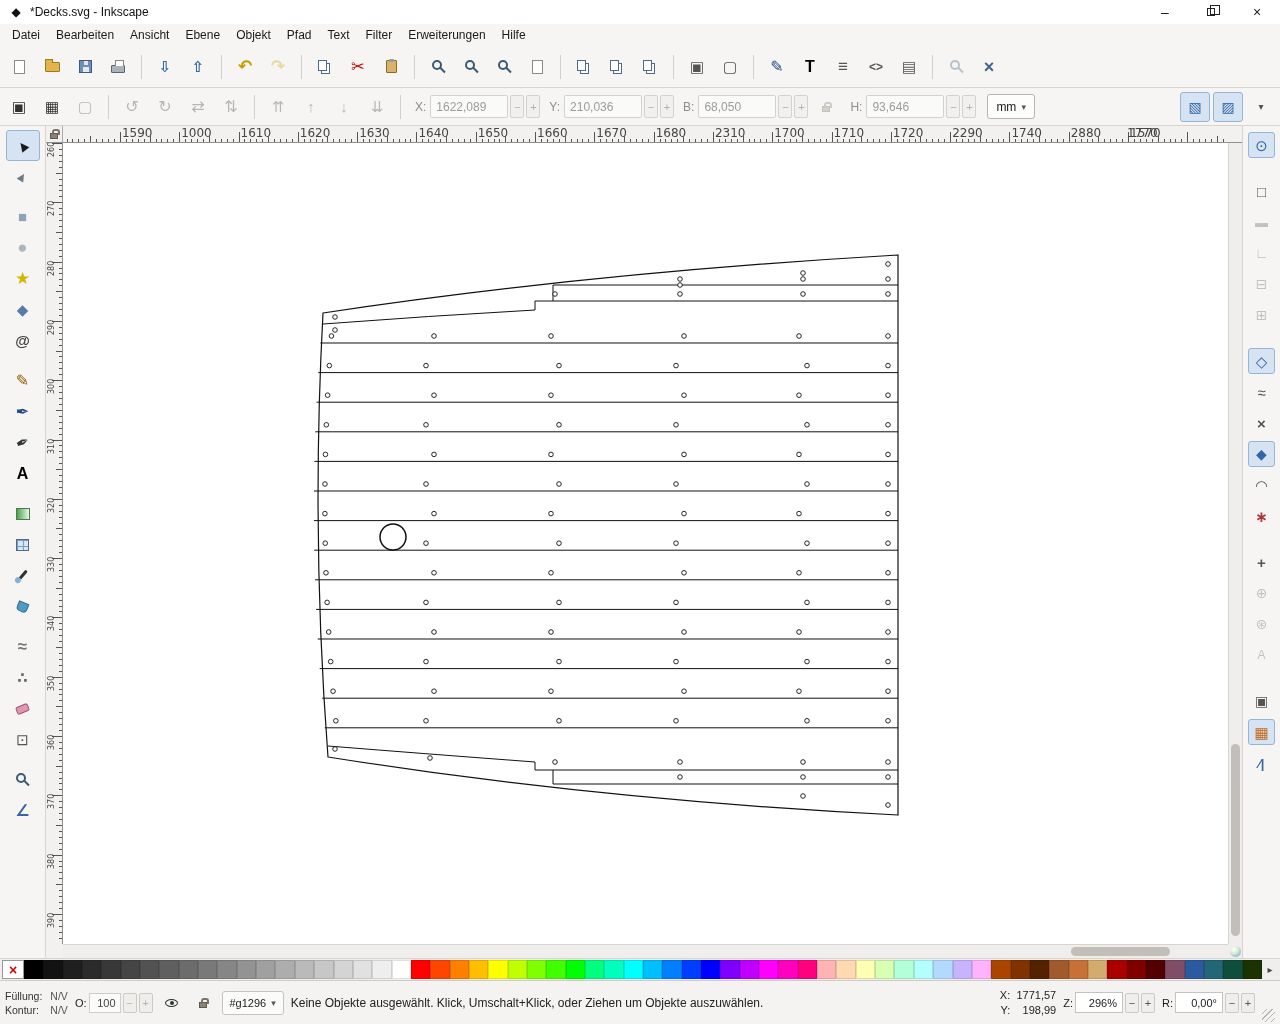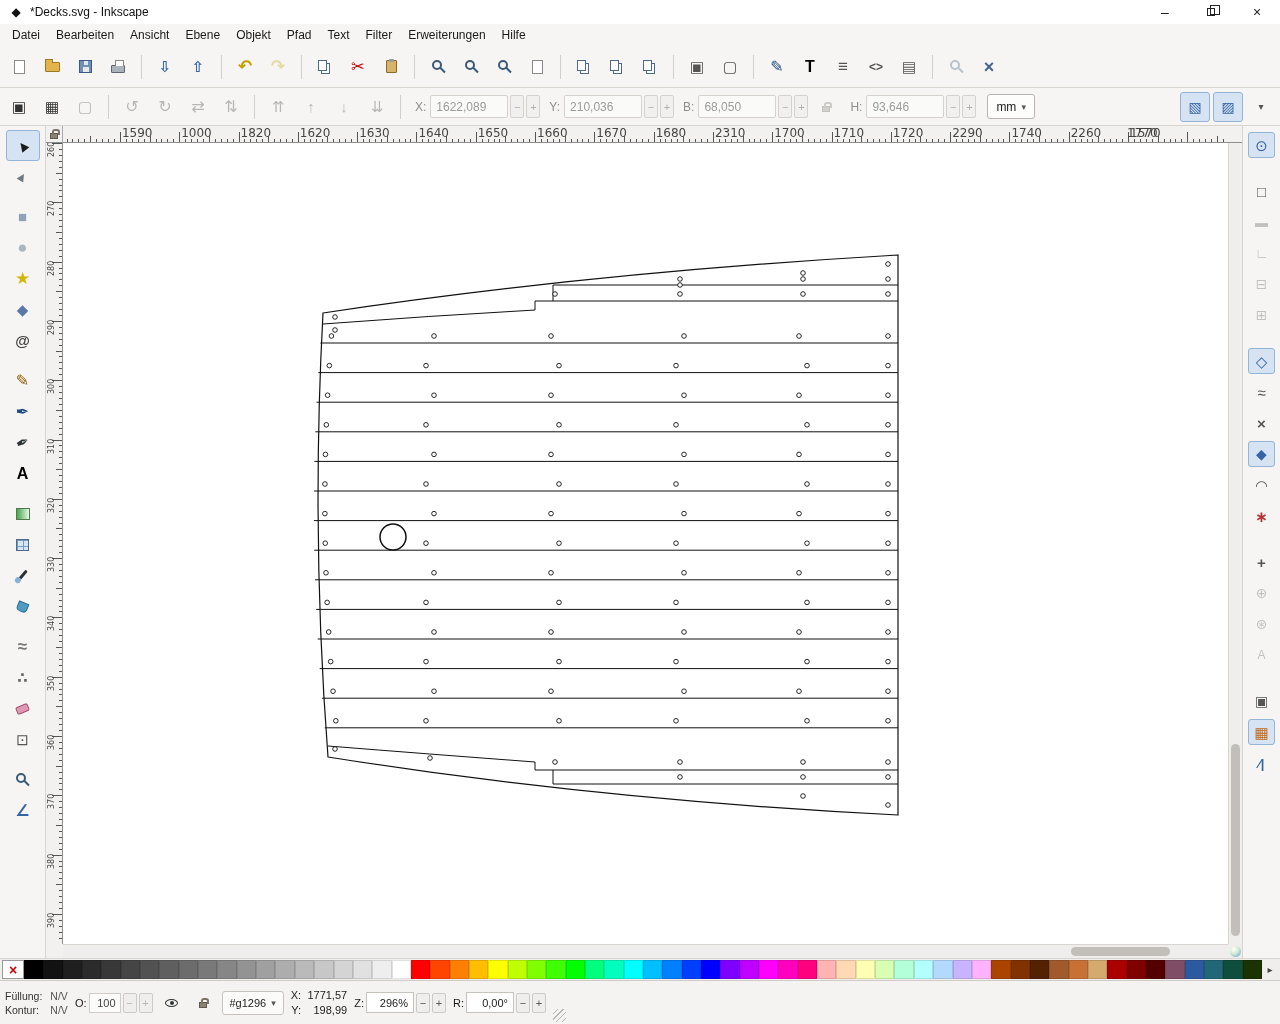--- a/index.html
+++ b/index.html
@@ -422,21 +422,21 @@
             <div class="tick" style="left: 122.158px; height: 3.5px;"></div>
             <div class="tick" style="left: 128.088px; height: 3.5px;"></div>
             <div class="tick" style="left: 134.018px; height: 3.5px;"></div>
             <div class="tick" style="left: 139.948px; height: 3.5px;"></div>
             <div class="tick" style="left: 145.878px; height: 6px;"></div>
             <div class="tick" style="left: 151.808px; height: 3.5px;"></div>
             <div class="tick" style="left: 157.738px; height: 3.5px;"></div>
             <div class="tick" style="left: 163.668px; height: 3.5px;"></div>
             <div class="tick" style="left: 169.598px; height: 3.5px;"></div>
             <div class="tick" style="left: 175.528px; height: 10px;"></div>
-            <div class="rlabel" style="left: 177.528px;">1820</div>
+            <div class="rlabel" style="left: 177.528px;">1610</div>
             <div class="tick" style="left: 181.458px; height: 3.5px;"></div>
             <div class="tick" style="left: 187.388px; height: 3.5px;"></div>
             <div class="tick" style="left: 193.318px; height: 3.5px;"></div>
             <div class="tick" style="left: 199.248px; height: 3.5px;"></div>
             <div class="tick" style="left: 205.178px; height: 6px;"></div>
             <div class="tick" style="left: 211.108px; height: 3.5px;"></div>
             <div class="tick" style="left: 217.038px; height: 3.5px;"></div>
             <div class="tick" style="left: 222.968px; height: 3.5px;"></div>
             <div class="tick" style="left: 228.898px; height: 3.5px;"></div>
             <div class="tick" style="left: 234.828px; height: 10px;"></div>
@@ -576,21 +576,21 @@
             <div class="tick" style="left: 952.358px; height: 3.5px;"></div>
             <div class="tick" style="left: 958.288px; height: 3.5px;"></div>
             <div class="tick" style="left: 964.218px; height: 3.5px;"></div>
             <div class="tick" style="left: 970.148px; height: 3.5px;"></div>
             <div class="tick" style="left: 976.078px; height: 6px;"></div>
             <div class="tick" style="left: 982.008px; height: 3.5px;"></div>
             <div class="tick" style="left: 987.938px; height: 3.5px;"></div>
             <div class="tick" style="left: 993.868px; height: 3.5px;"></div>
             <div class="tick" style="left: 999.798px; height: 3.5px;"></div>
             <div class="tick" style="left: 1005.73px; height: 10px;"></div>
-            <div class="rlabel" style="left: 1007.73px;">2260</div>
+            <div class="rlabel" style="left: 1007.73px;">2880</div>
             <div class="tick" style="left: 1011.66px; height: 3.5px;"></div>
             <div class="tick" style="left: 1017.59px; height: 3.5px;"></div>
             <div class="tick" style="left: 1023.52px; height: 3.5px;"></div>
             <div class="tick" style="left: 1029.45px; height: 3.5px;"></div>
             <div class="tick" style="left: 1035.38px; height: 6px;"></div>
             <div class="tick" style="left: 1041.31px; height: 3.5px;"></div>
             <div class="tick" style="left: 1047.24px; height: 3.5px;"></div>
             <div class="tick" style="left: 1053.17px; height: 3.5px;"></div>
             <div class="tick" style="left: 1059.1px; height: 3.5px;"></div>
             <div class="tick" style="left: 1065.03px; height: 10px;"></div>
@@ -1048,20 +1048,21 @@
     <div class="sbtn">
         <span class="ic-eye"></span>
       </div>
     <div class="sbtn">
         <span class="ic-lock"></span>
       </div>
     <div class="layer-widget">
       <span>#g1296</span>
       <span class="dd">▾</span>
     </div>
+    <div class="msg">Keine Objekte ausgewählt. Klick, Umschalt+Klick, oder Ziehen um Objekte auszuwählen.</div>
     <div class="coords">
       <div><span>X:</span><span class="val">1771,57</span></div>
       <div><span>Y:</span><span class="val">198,99</span></div>
     </div>
     <div class="spin">
       <span>Z:</span>
       <span class="spinbox">296%</span>
       <span class="spbtn">−</span>
       <span class="spbtn">+</span>
     </div>

